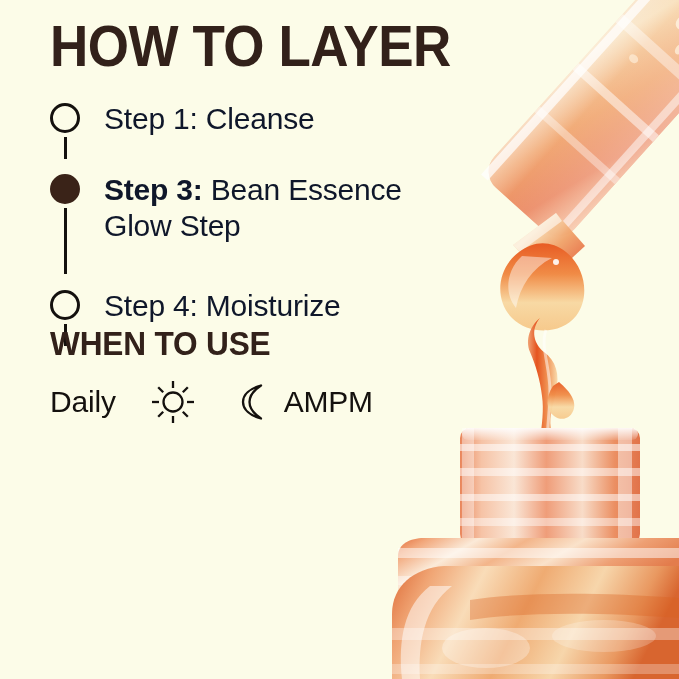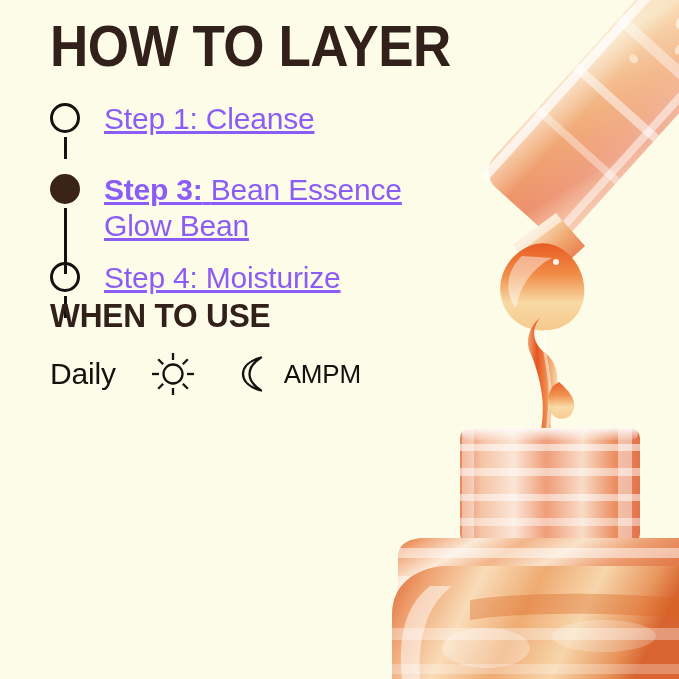--- a/index.html
+++ b/index.html
@@ -54,21 +54,21 @@
 
   .step {
     position: relative;
     display: flex;
     align-items: flex-start;
     min-height: 38px;
     padding-left: 54px;
     margin-bottom: 33px;
   }
   .step.two-line {
-    margin-bottom: 16px;
+    margin-bottom: 44px;
   }
   .step:last-child {
     margin-bottom: 0;
   }
 
   .bullet {
     position: absolute;
     left: 0;
     top: 2px;
     width: 30px;
@@ -96,23 +96,22 @@
   }
   
   .step.two-line .connector {
     top: 36px;
     height: 66px;
   }
 
   .step-label {
     font-size: 30px;
     line-height: 36px;
-    color: #8b5cf6;
+    color: #0f172a;
     letter-spacing: -0.2px;
-    text-decoration: underline;
   }
   .step-label .strong {
     font-weight: bold;
   }
 
   
   #when-block {
   }
   #when-title {
     font-family: "Liberation Sans Narrow", "Liberation Sans", sans-serif;
@@ -145,21 +144,21 @@
     width: 54px;
     height: 40px;
     margin-left: 18px;
   }
   .icon-slot.moon-slot {
     width: 34px;
     margin-left: 24px;
     margin-right: 2px;
   }
   #usage-row .times {
-    font-size: 26px;
+    font-size: 30px;
     line-height: 34px;
     color: #14110e;
     letter-spacing: -0.2px;
   }
 
   
   #photo {
     position: absolute;
     inset: 0;
     z-index: 1;
@@ -342,21 +341,21 @@
       <li class="step">
         <span class="bullet"></span>
         <span class="connector"></span>
         <span class="step-label">Step 1: Cleanse</span>
       </li>
 
 
       <li class="step two-line">
         <span class="bullet filled"></span>
         <span class="connector"></span>
-        <span class="step-label"><span class="strong">Step 3:</span> <span>Bean Essence</span><br><span>Glow Bean</span></span>
+        <span class="step-label"><span class="strong">Step 3:</span> <span>Bean Essence</span><br><span>Glow Step</span></span>
       </li>
 
       <li class="step">
         <span class="bullet"></span>
         <span class="connector"></span>
         <span class="step-label">Step 4: Moisturize</span>
       </li>
 
 
     </ul>

